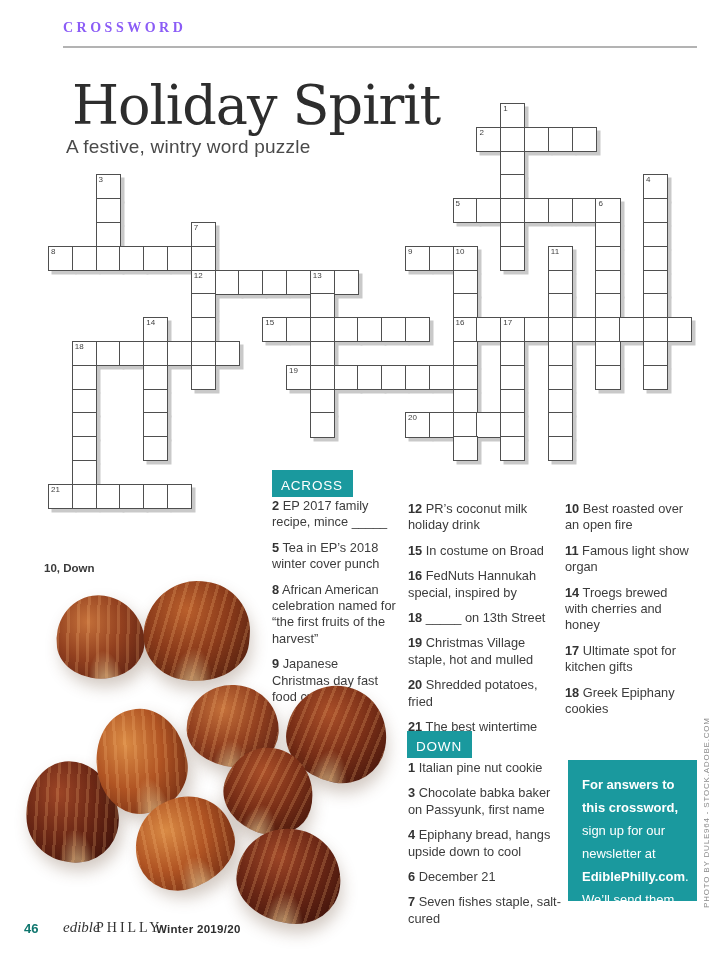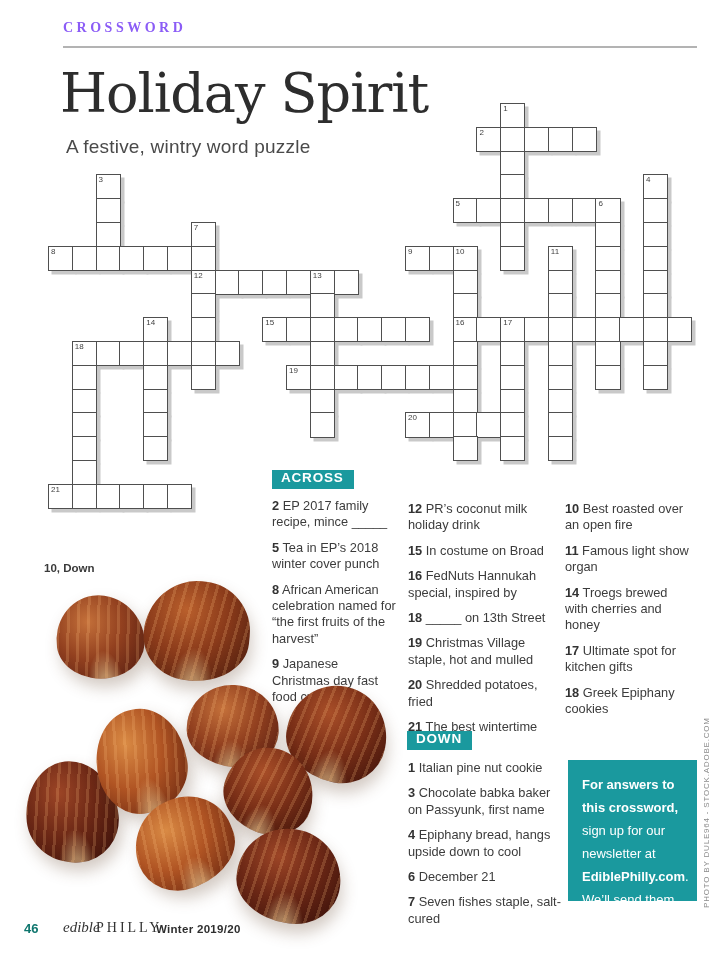--- a/index.html
+++ b/index.html
@@ -13,22 +13,22 @@
     font-size:54px;color:#2d2d2d;letter-spacing:-1px;}
   .subtitle{position:absolute;left:66px;top:136px;font-size:19px;color:#4a4a4a;letter-spacing:0.2px;}
 
   
   #grid{position:absolute;left:0;top:0;width:728px;height:520px;}
   .cell{position:absolute;width:25.2px;height:25.2px;background:#ffffff;
     border:1.4px solid #4f4f4f;box-sizing:border-box;box-shadow:3.5px 3.5px 0 #c9c9c9;}
   .cellnum{position:absolute;top:0px;left:2px;font-size:8px;color:#3f3f3f;line-height:10px;}
 
   
-  .sec-header{position:absolute;background:#1a999e;color:#ffffff;font-weight:bold;
-    font-size:13.5px;letter-spacing:0.8px;padding:0 10px 4px 9px;}
+  .sec-header{position:absolute;background:#1a999e;color:#ffffff;font-weight:normal;
+    font-size:13.5px;letter-spacing:0.8px;padding:8px 10px 4px 9px;}
   .clue-col{position:absolute;font-size:12.8px;color:#3c3c3c;line-height:16.4px;}
   .clue{margin:0 0 9px 0;}
   .cnum{font-weight:bold;color:#333333;}
 
   
   .answers{position:absolute;left:568px;top:760px;width:129px;height:141px;background:#1a999e;
     color:#ffffff;font-size:13px;line-height:23px;padding:13px 14px;box-sizing:border-box;}
   .answers b{font-weight:bold;}
 
   
@@ -48,21 +48,21 @@
   .f-philly{left:96px;top:920px;font-family:"Liberation Serif",serif;font-size:14px;letter-spacing:3px;color:#333333;}
   .f-issue{left:156px;top:923px;font-size:11.5px;font-weight:bold;color:#2e2e2e;letter-spacing:0.3px;}
 </style>
 </head>
 <body>
 
 <div id="page">
 
   <div class="kicker">CROSSWORD</div>
   <div class="rule"></div>
-  <h1 class="title" style="margin:0;font-weight:normal;">Holiday Spirit</h1>
+  <h1 class="title" style="margin:12px;font-weight:normal;">Holiday Spirit</h1>
   <div class="subtitle">A festive, wintry word puzzle</div>
 
   <div id="grid">
       <div class="cell" style="left: 500.2px; top: 103px;">
         <span class="cellnum">1</span>
       </div>
       <div class="cell" style="left: 476.4px; top: 126.8px;">
         <span class="cellnum">2</span>
       </div>
       <div class="cell" style="left: 500.2px; top: 126.8px;"></div>

